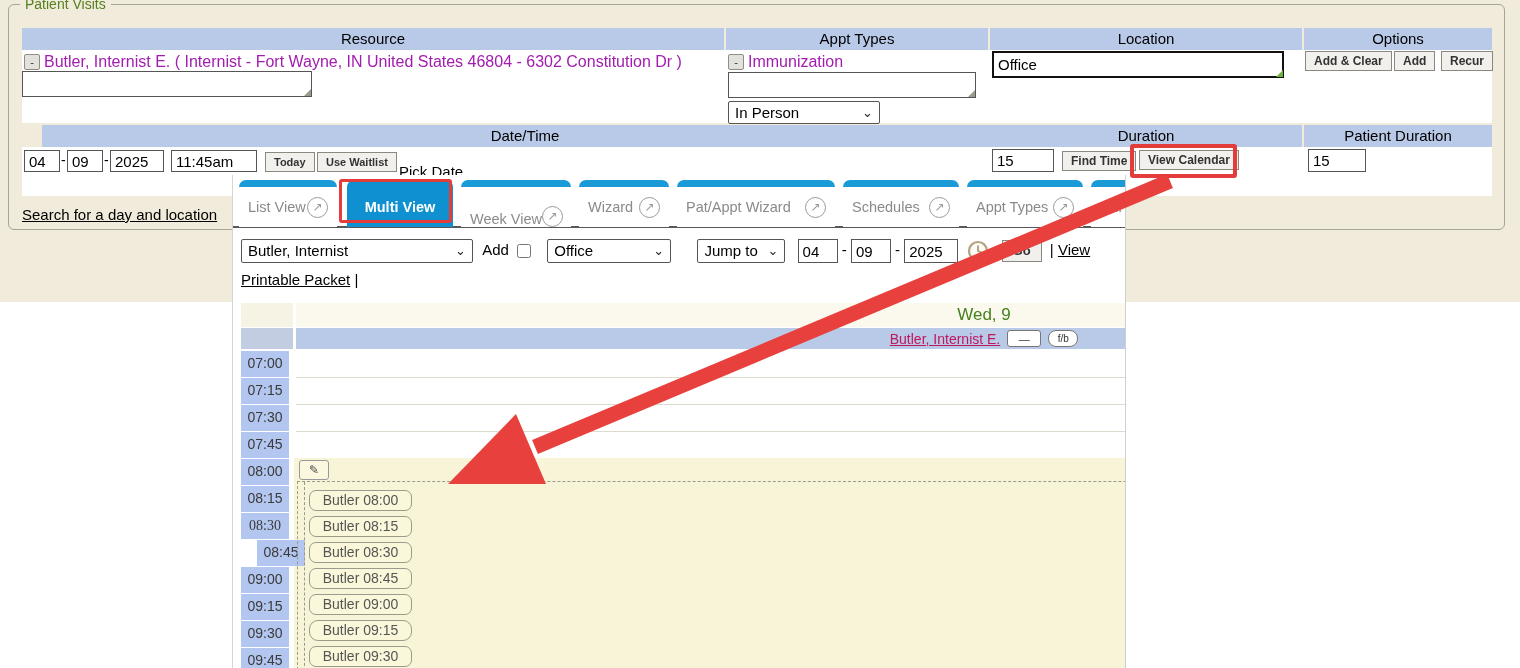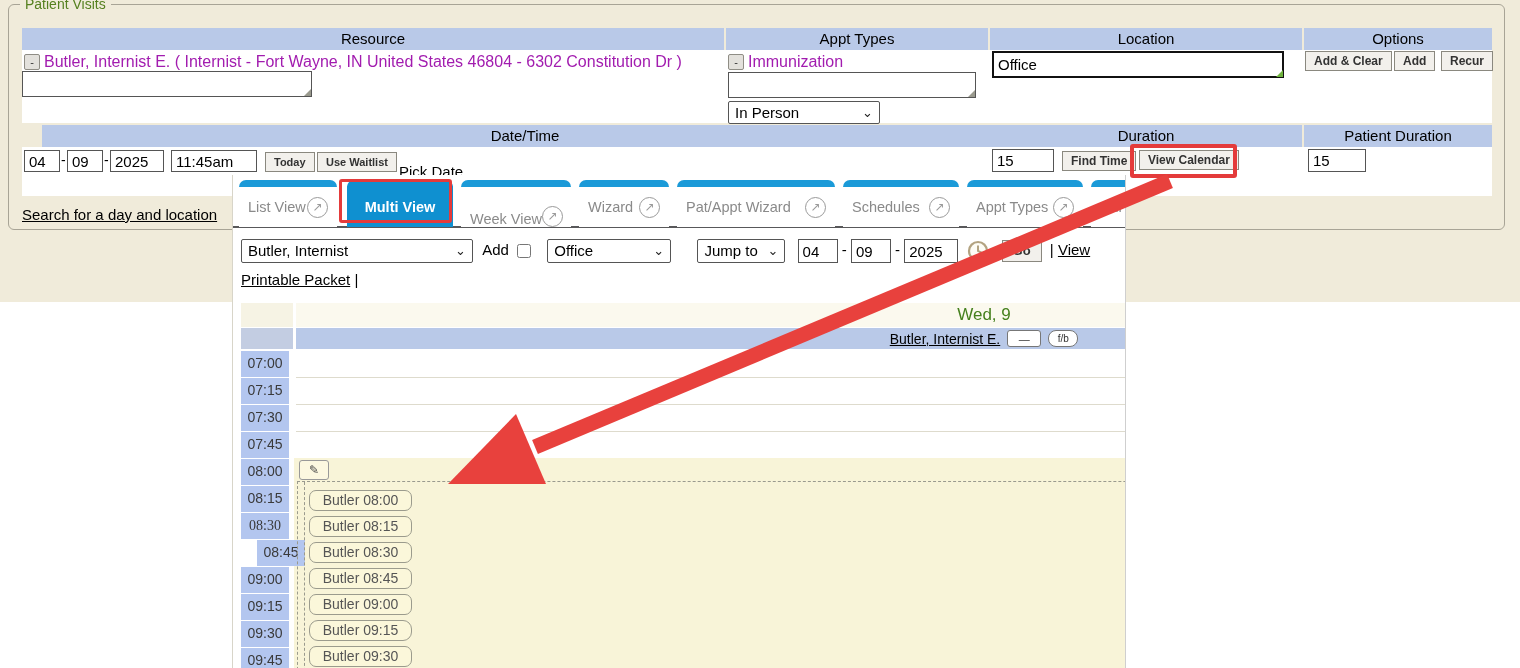--- a/index.html
+++ b/index.html
@@ -165,21 +165,21 @@
       <button class="btn" style="font-size:13px;vertical-align:middle;margin-left:8px;padding:3px 10px;">Go</button>
       <span style="margin-left:4px;">|</span>
       <a class="link">View Printable Packet</a>
       <span>|</span>
     </div>
 
     <div class="abs" style="left:8px;top:128px;width:52px;height:24px;background:#f6f3e4;"></div>
     <div class="abs" style="left:63px;top:128px;width:1376px;height:24px;background:#fbf9ee;text-align:center;color:#45801d;font-size:17px;line-height:24px;">Wed, 9</div>
     <div class="abs" style="left:8px;top:153px;width:52px;height:21px;background:#c3cde2;"></div>
     <div class="abs" style="left:63px;top:153px;width:1376px;height:21px;background:#b9c9e8;display:flex;align-items:center;justify-content:center;gap:7px;">
-      <a style="color:#000000;font-size:14px;text-decoration:underline;">Butler, Internist E.</a>
+      <a style="color:#be185d;font-size:14px;text-decoration:underline;">Butler, Internist E.</a>
       <button style="width:34px;height:17px;background:#fff;border:1px solid #777;border-radius:3px;font-size:11px;line-height:12px;color:#333;">—</button>
       <button style="width:30px;height:17px;background:#fff;border:1px solid #777;border-radius:8px;font-size:10px;line-height:12px;color:#333;">f/b</button>
     </div>
 
     <div class="abs whiterow" style="left:61px;top:176px;width:833px;height:107px;"></div>
     <div class="abs sep" style="left:63px;top:202px;width:831px;"></div>
     <div class="abs sep" style="left:63px;top:229px;width:831px;"></div>
     <div class="abs sep" style="left:63px;top:256px;width:831px;"></div>
     <div class="abs" style="left:61px;top:283px;width:833px;height:210px;background:#f8f4d8;"></div>
 

